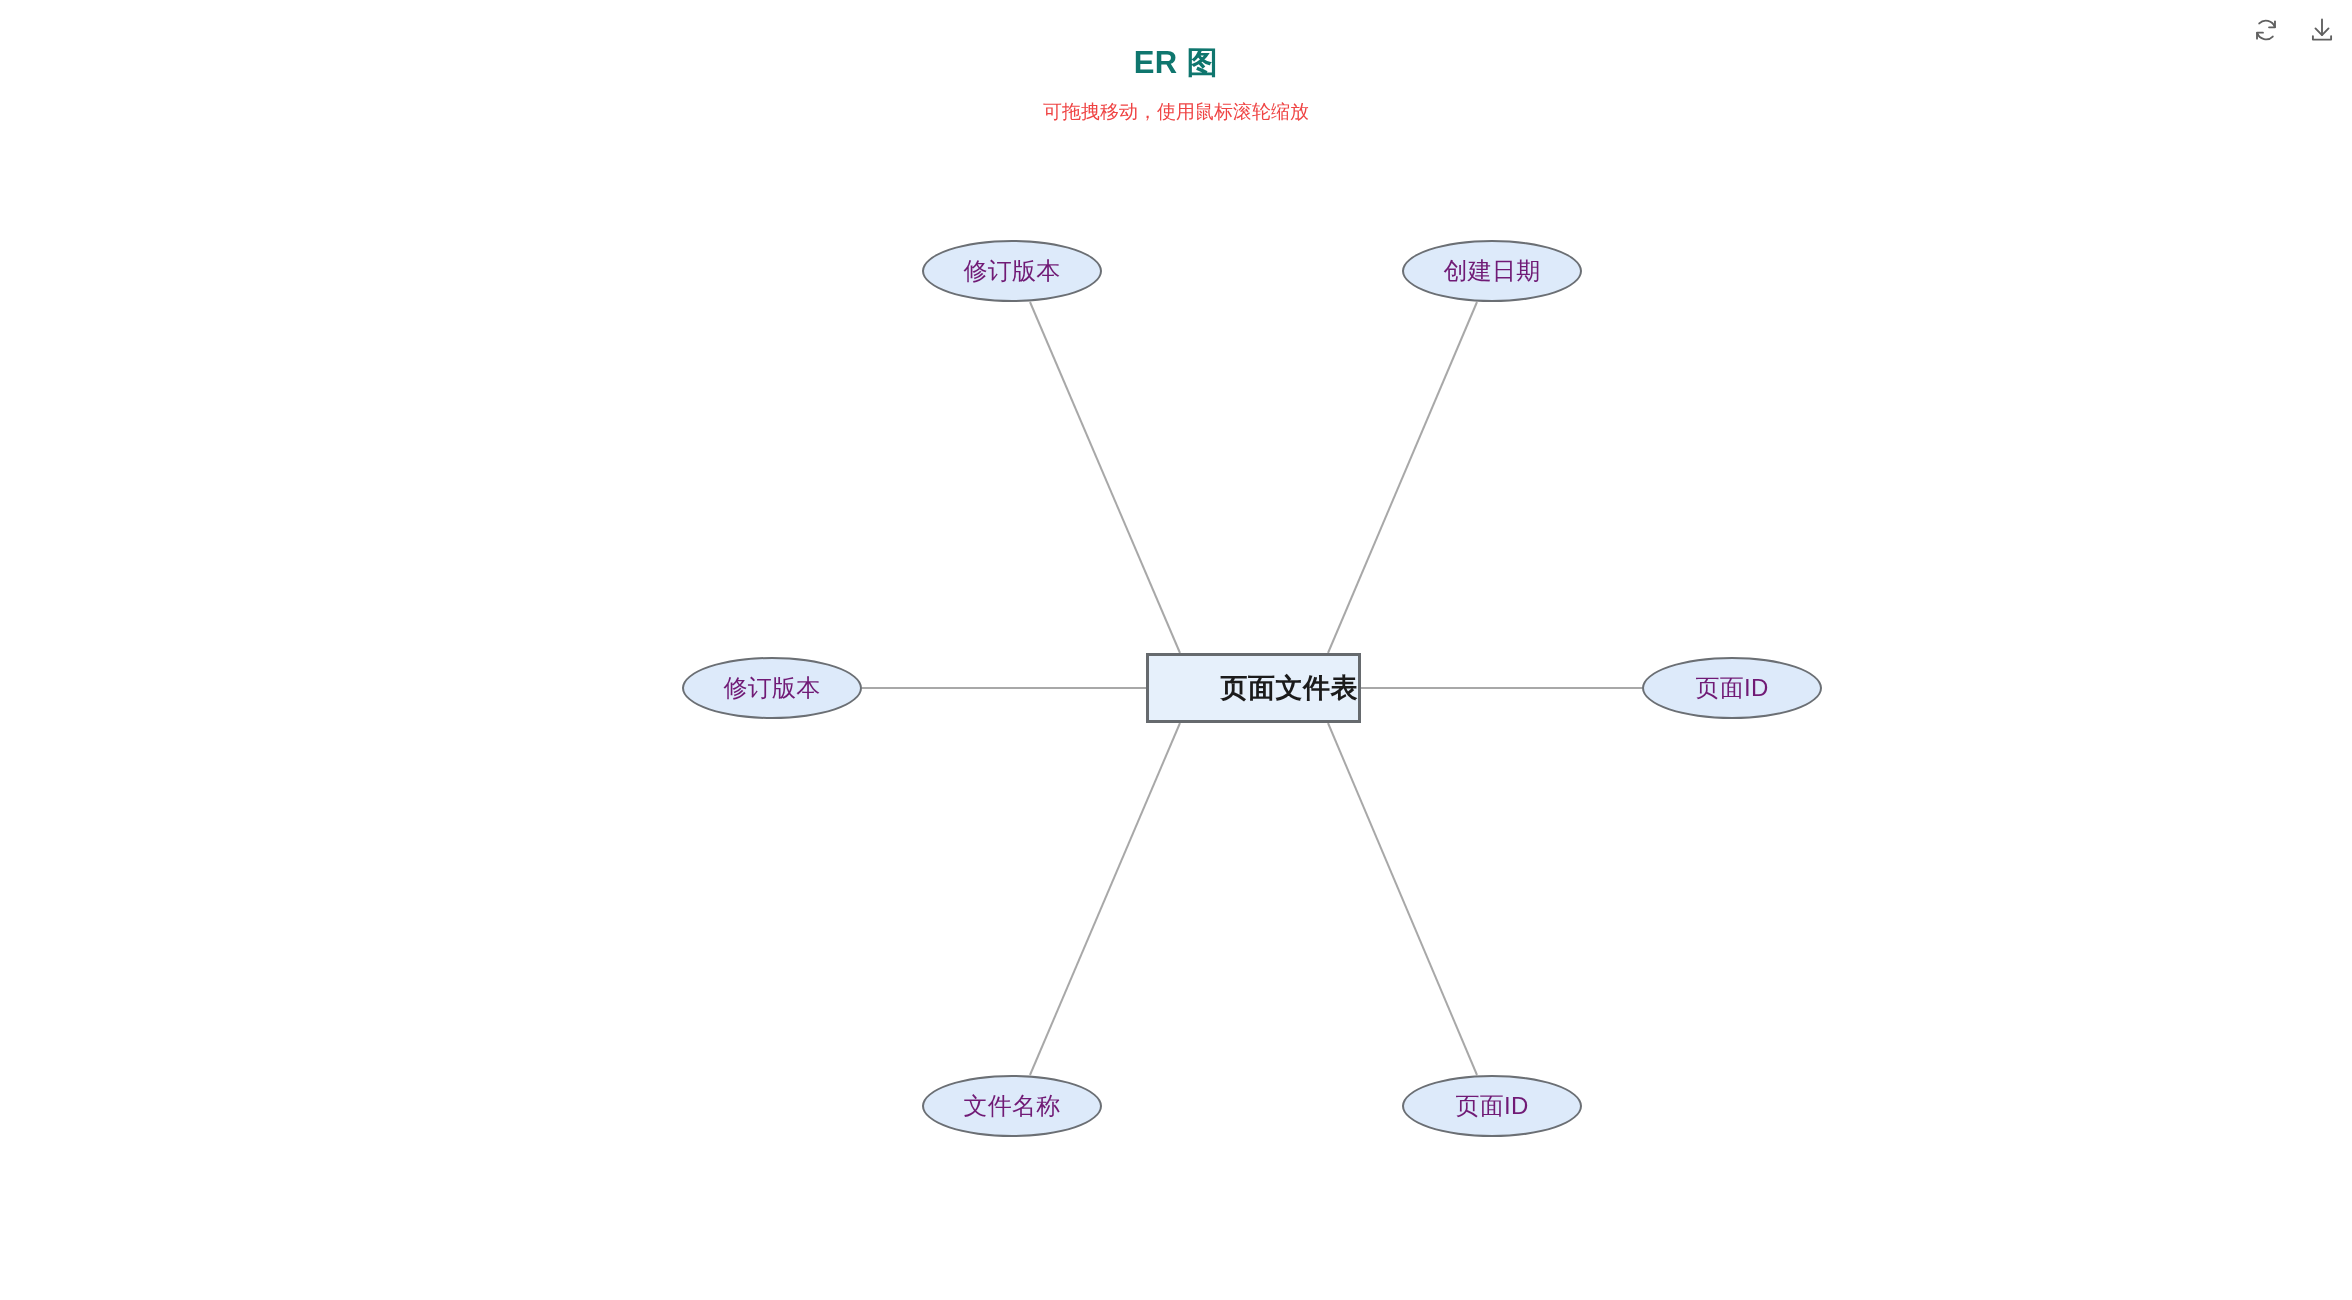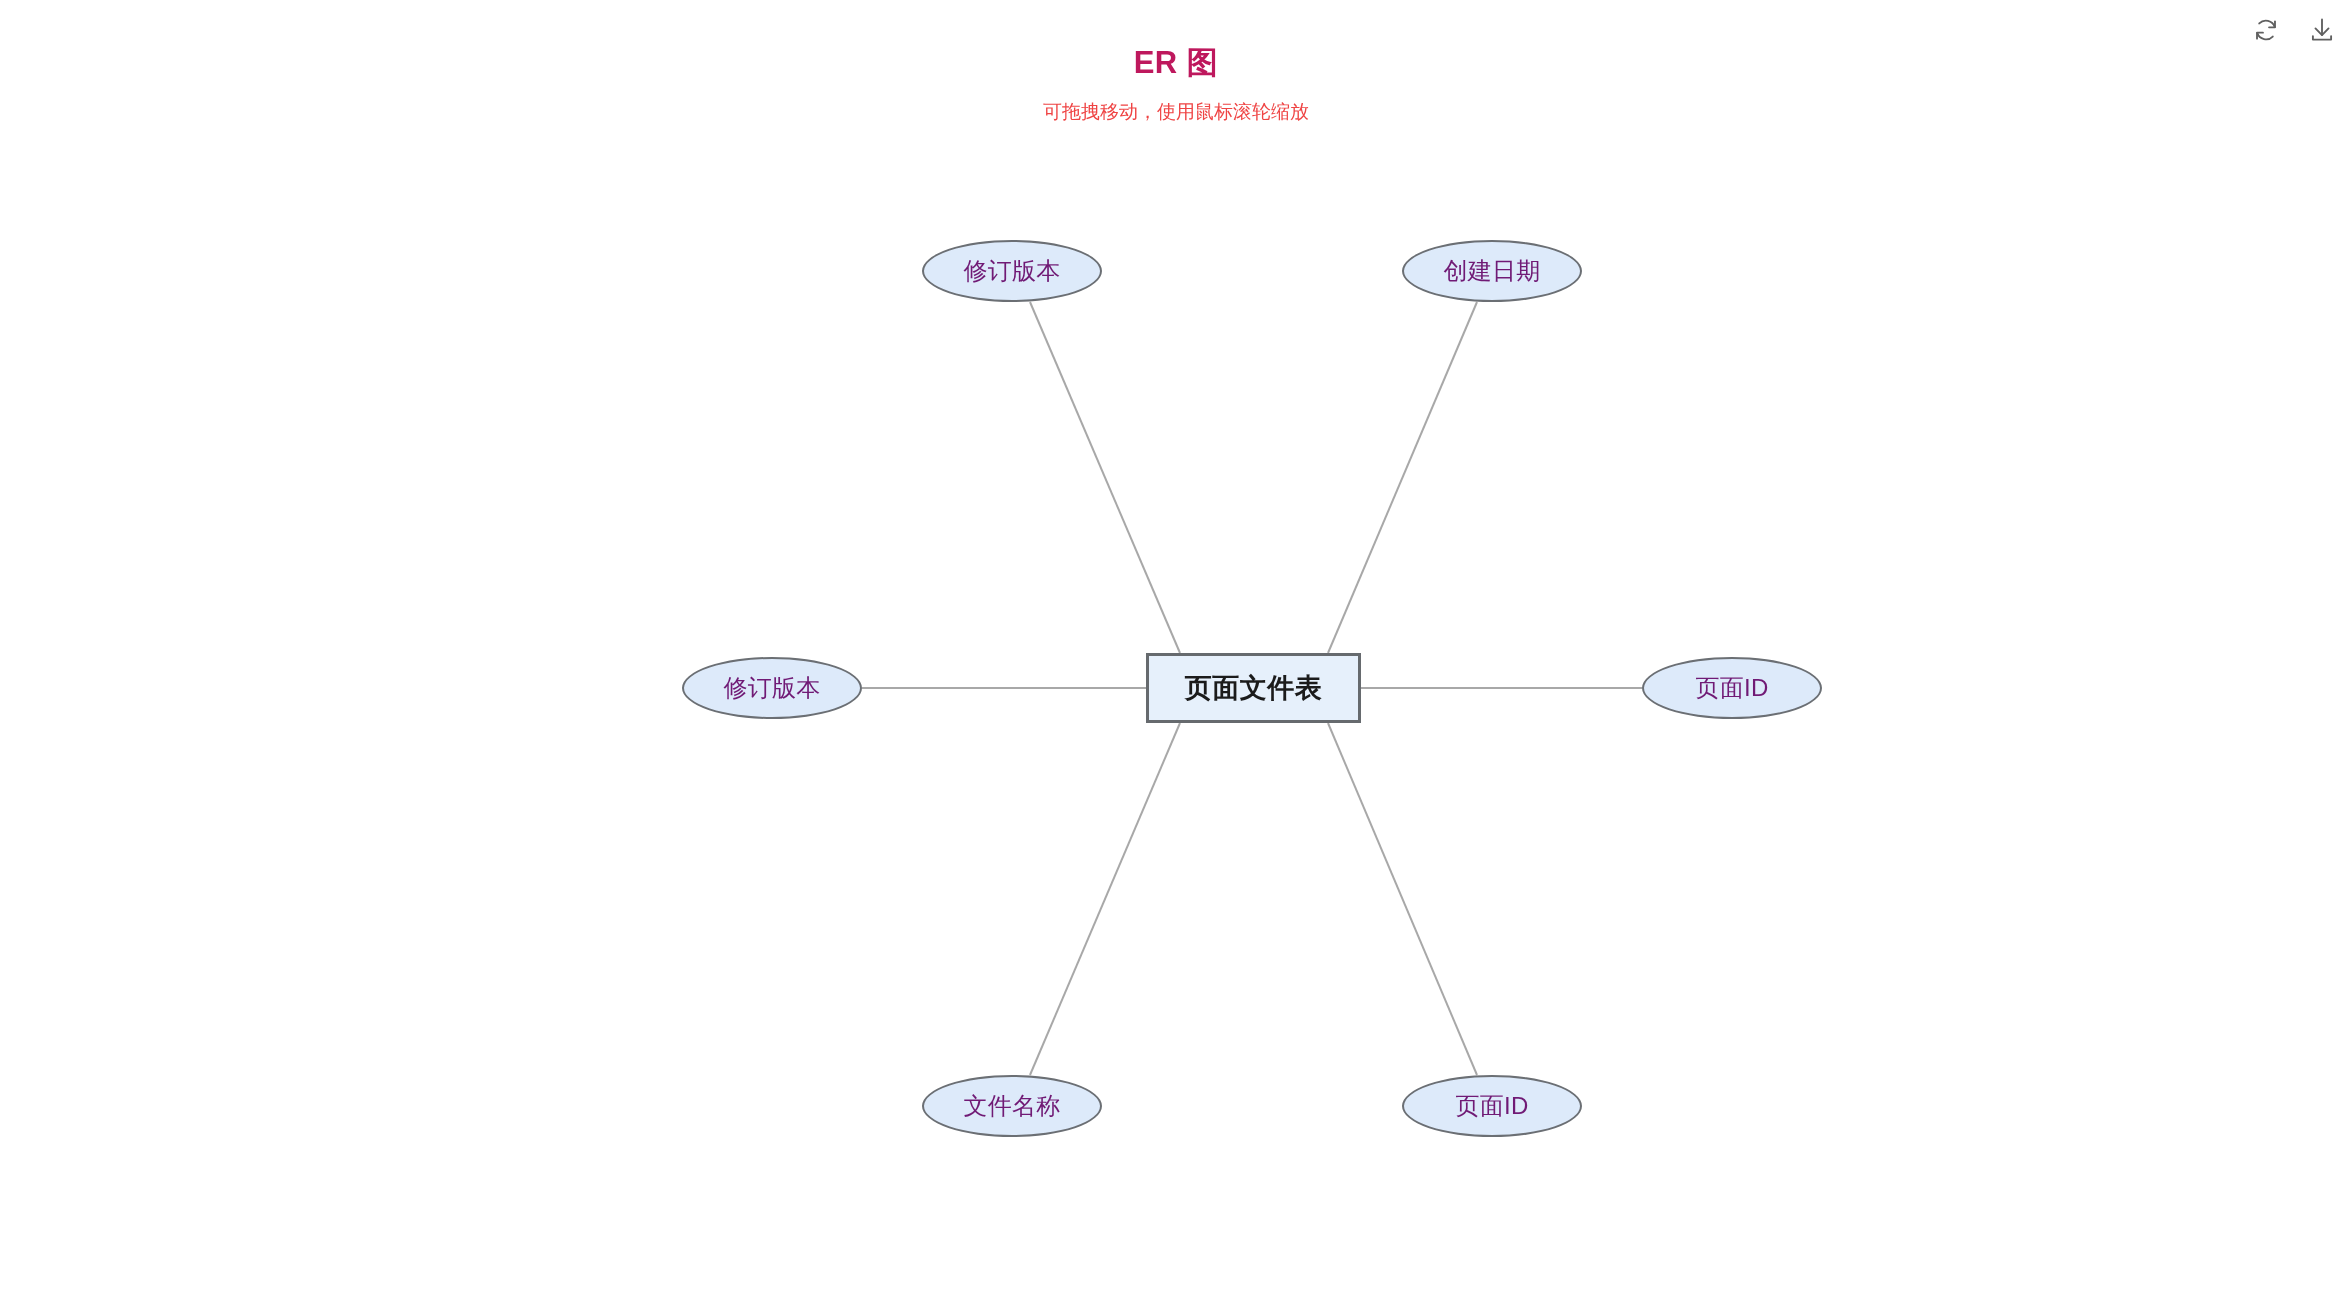--- a/index.html
+++ b/index.html
@@ -26,21 +26,21 @@
     pointer-events: none;
   }
   #page-title {
     position: absolute;
     left: 0;
     top: 42px;
     width: 2352px;
     text-align: center;
     font-size: 31px;
     font-weight: bold;
-    color: #be185d;
+    color: #0f766e;
     letter-spacing: 0.5px;
   }
   #page-subtitle {
     position: absolute;
     left: 0;
     top: 99px;
     width: 2352px;
     text-align: center;
     font-size: 19px;
     font-weight: normal;
@@ -135,21 +135,21 @@
         <line x1="1030" y1="302" x2="1180" y2="653" stroke="#a8a8a8" stroke-width="2"></line>
         <line x1="1477" y1="302" x2="1328" y2="653" stroke="#a8a8a8" stroke-width="2"></line>
         <line x1="862" y1="688" x2="1146" y2="688" stroke="#a8a8a8" stroke-width="2"></line>
         <line x1="1642" y1="688" x2="1361" y2="688" stroke="#a8a8a8" stroke-width="2"></line>
         <line x1="1030" y1="1075" x2="1180" y2="723" stroke="#a8a8a8" stroke-width="2"></line>
         <line x1="1477" y1="1075" x2="1328" y2="723" stroke="#a8a8a8" stroke-width="2"></line>
       </g>
   </svg>
 
   <div id="nodes-layer">
-      <div class="entity-node" style="left: 1146px; top: 653px; width: 215px; height: 70px; background: rgb(230, 240, 251); border-color: rgb(102, 106, 110);">
+      <div class="entity-node" style="left: 1146px; top: 653px; width: 215px; height: 70px; background: rgb(230, 240, 251); border-color: rgb(102, 106, 110); justify-content: flex-end;">
         <span class="entity-label">页面文件表</span>
       </div>
       <div class="attr-node" style="left: 922px; top: 240px; width: 180px; height: 62px; background: rgb(221, 234, 250); border-color: rgb(107, 111, 116);">
         <span class="attr-label">修订版本</span>
       </div>
       <div class="attr-node" style="left: 1402px; top: 240px; width: 180px; height: 62px; background: rgb(221, 234, 250); border-color: rgb(107, 111, 116);">
         <span class="attr-label">创建日期</span>
       </div>
       <div class="attr-node" style="left: 682px; top: 657px; width: 180px; height: 62px; background: rgb(221, 234, 250); border-color: rgb(107, 111, 116);">
         <span class="attr-label">修订版本</span>

